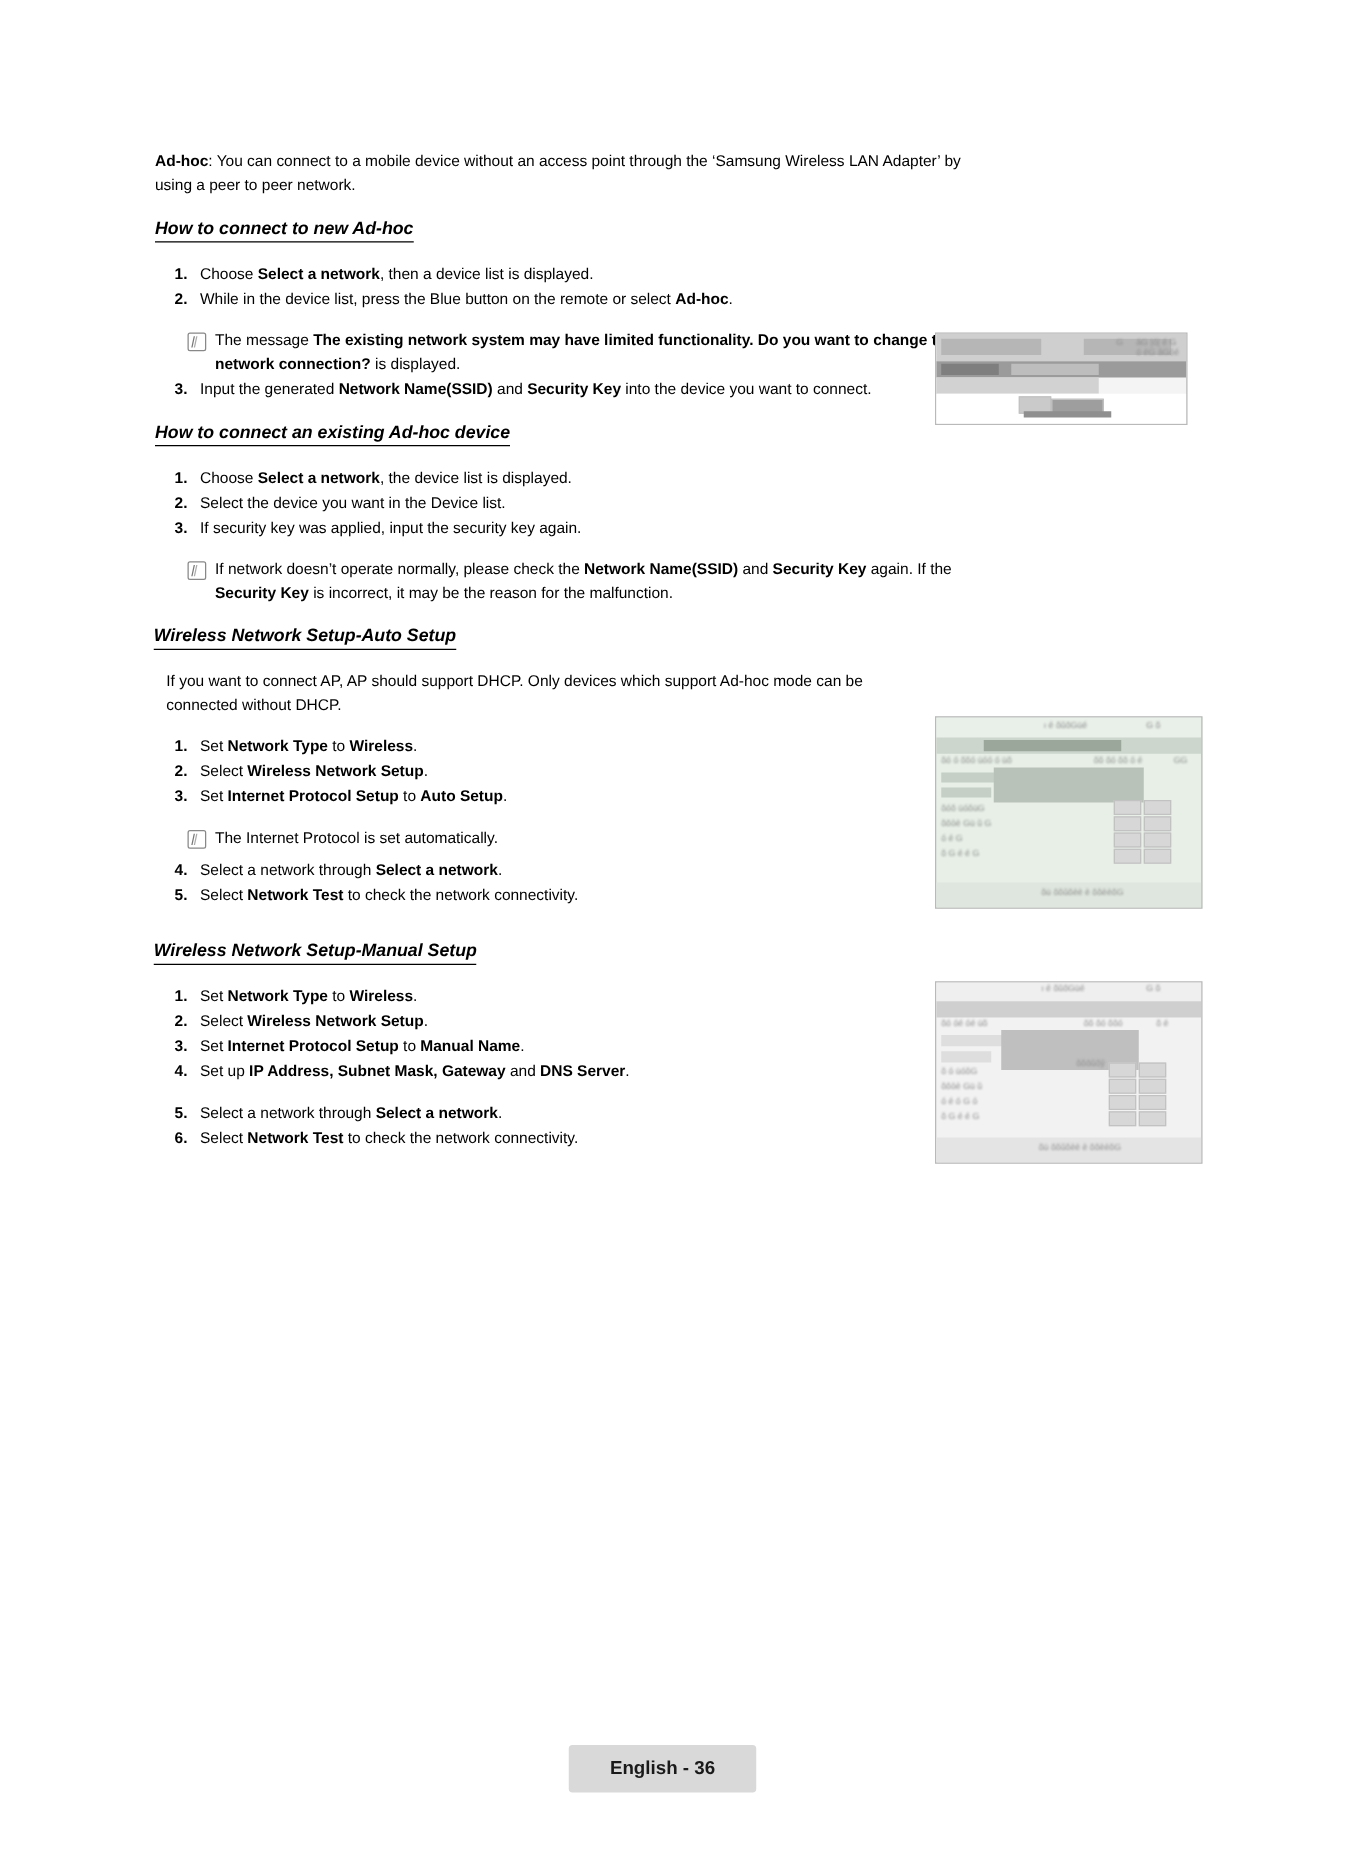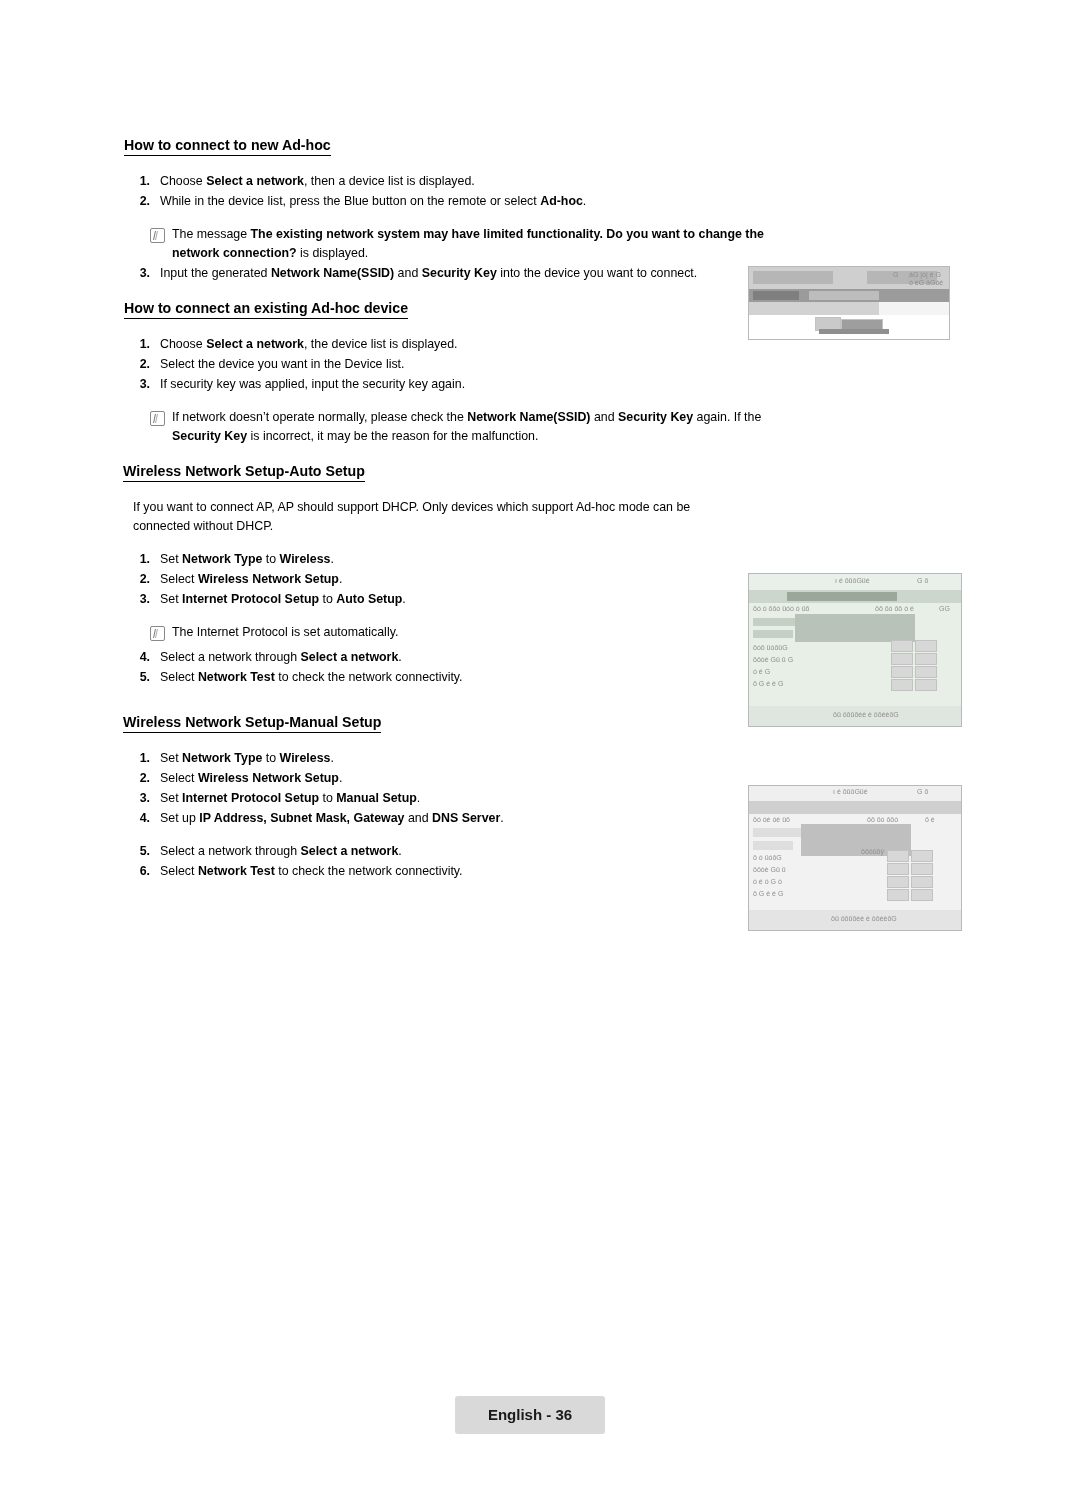--- a/index.html
+++ b/index.html
@@ -35,21 +35,21 @@
   }
   h2.major {
     font-size: 14.2px;
     font-weight: bold;
     margin: 0 0 8px 0;
     line-height: 18px;
     border-bottom: 1.6px solid #000;
     display: inline-block;
     padding-bottom: 1px;
   }
-  .major-wrap { margin: 16px 0 8px 0; }
+  .major-wrap { margin: 16px 0 8px 0; font-style: italic; }
   .steps { margin: 0 0 14px 0; padding: 0; }
   .step {
     display: flex;
     font-size: 12.4px;
     line-height: 19px;
     margin-bottom: 1px;
   }
   .step .num {
     width: 26px;
     flex: 0 0 26px;
@@ -149,20 +149,21 @@
     color: #1a1a1a;
   }
 </style>
 </head>
 <body>
 
 <div class="page">
 
   <div class="content">
 
+    <p class="para" id="intro-paragraph"><b>Ad-hoc</b>: You can connect to a mobile device without an access point through the ‘Samsung Wireless LAN Adapter’ by using a peer to peer network.</p>
 
     <div class="major-wrap">
       <h2 class="major">How to connect to new Ad-hoc</h2>
     </div>
 
     <div class="steps" id="steps-new-adhoc">
         <div class="step">
           <span class="num">1.</span>
           <span class="txt">Choose <b>Select a network</b>, then a device list is displayed.</span>
         </div>
@@ -253,21 +254,21 @@
         <div class="step">
           <span class="num">1.</span>
           <span class="txt">Set <b>Network Type</b> to <b>Wireless</b>.</span>
         </div>
         <div class="step">
           <span class="num">2.</span>
           <span class="txt">Select <b>Wireless Network Setup</b>.</span>
         </div>
         <div class="step">
           <span class="num">3.</span>
-          <span class="txt">Set <b>Internet Protocol Setup</b> to <b>Manual Setup</b>.</span>
+          <span class="txt">Set <b>Internet Protocol Setup</b> to <b>Manual Name</b>.</span>
         </div>
         <div class="step">
           <span class="num">4.</span>
           <span class="txt">Set up <b>IP Address, Subnet Mask, Gateway</b> and <b>DNS Server</b>.</span>
         </div>
       </div>
 
 
     <div class="steps" style="margin-top:1px" id="steps-manual-setup-2">
         <div class="step">

